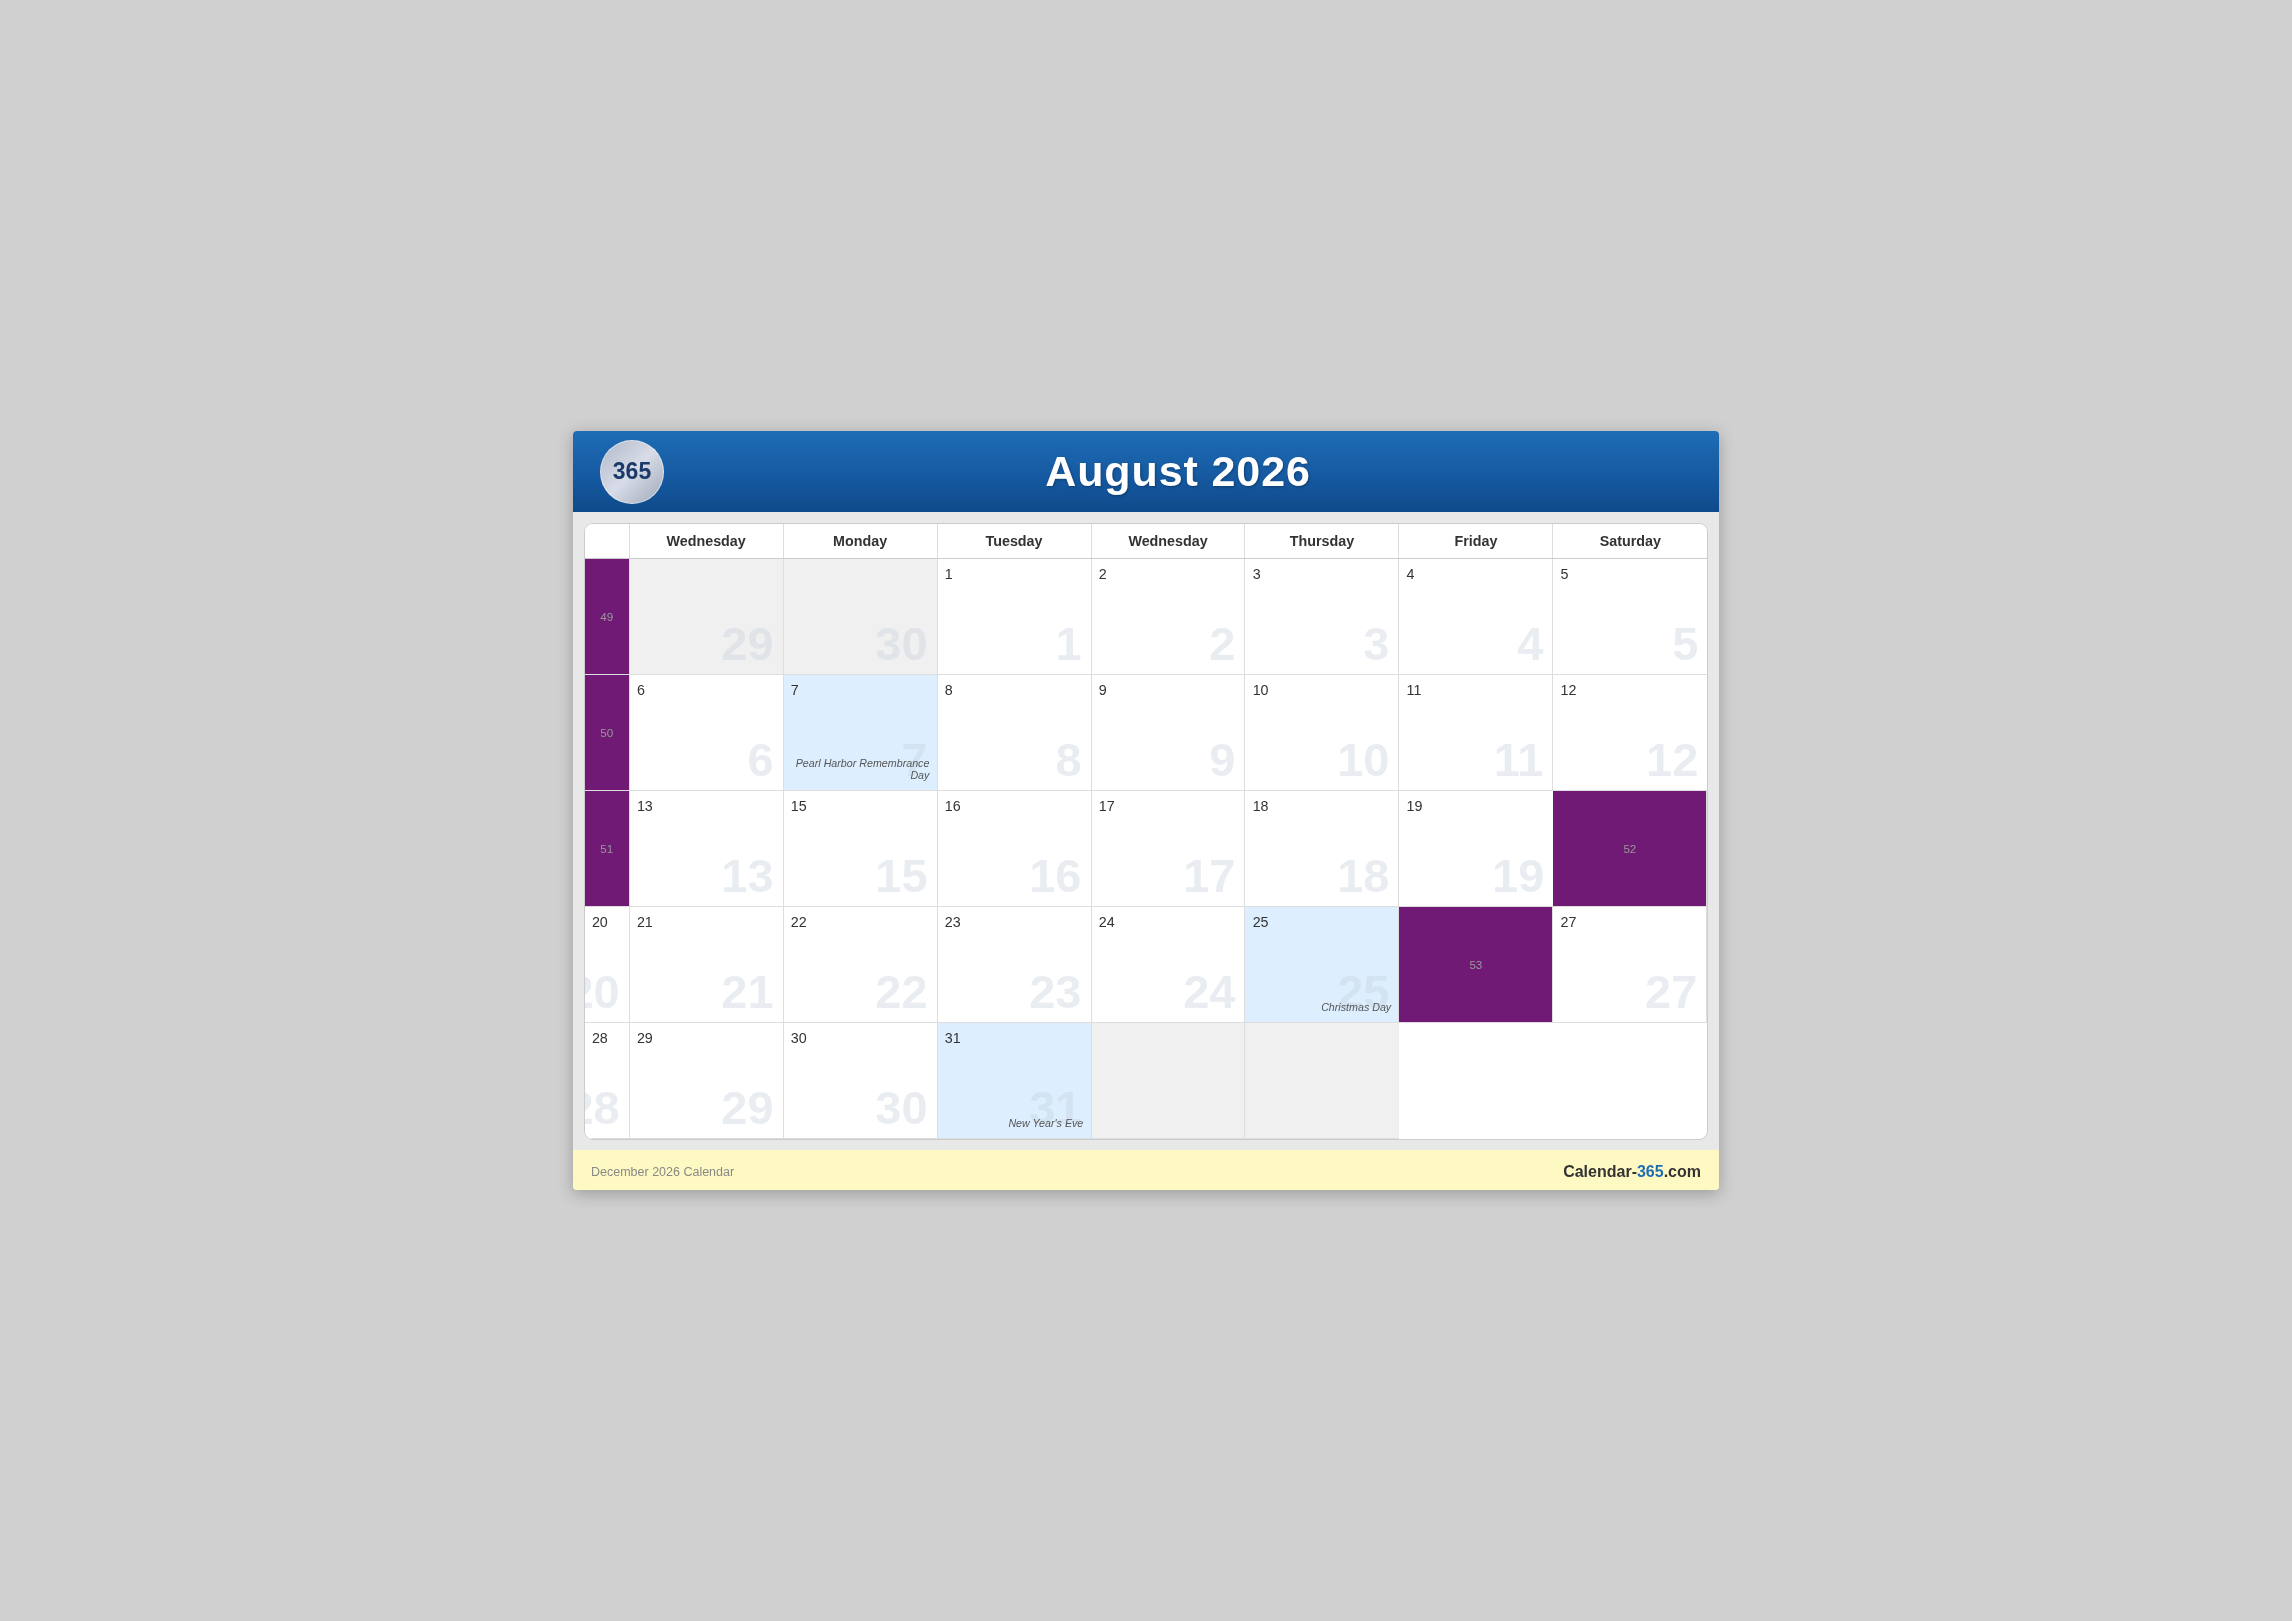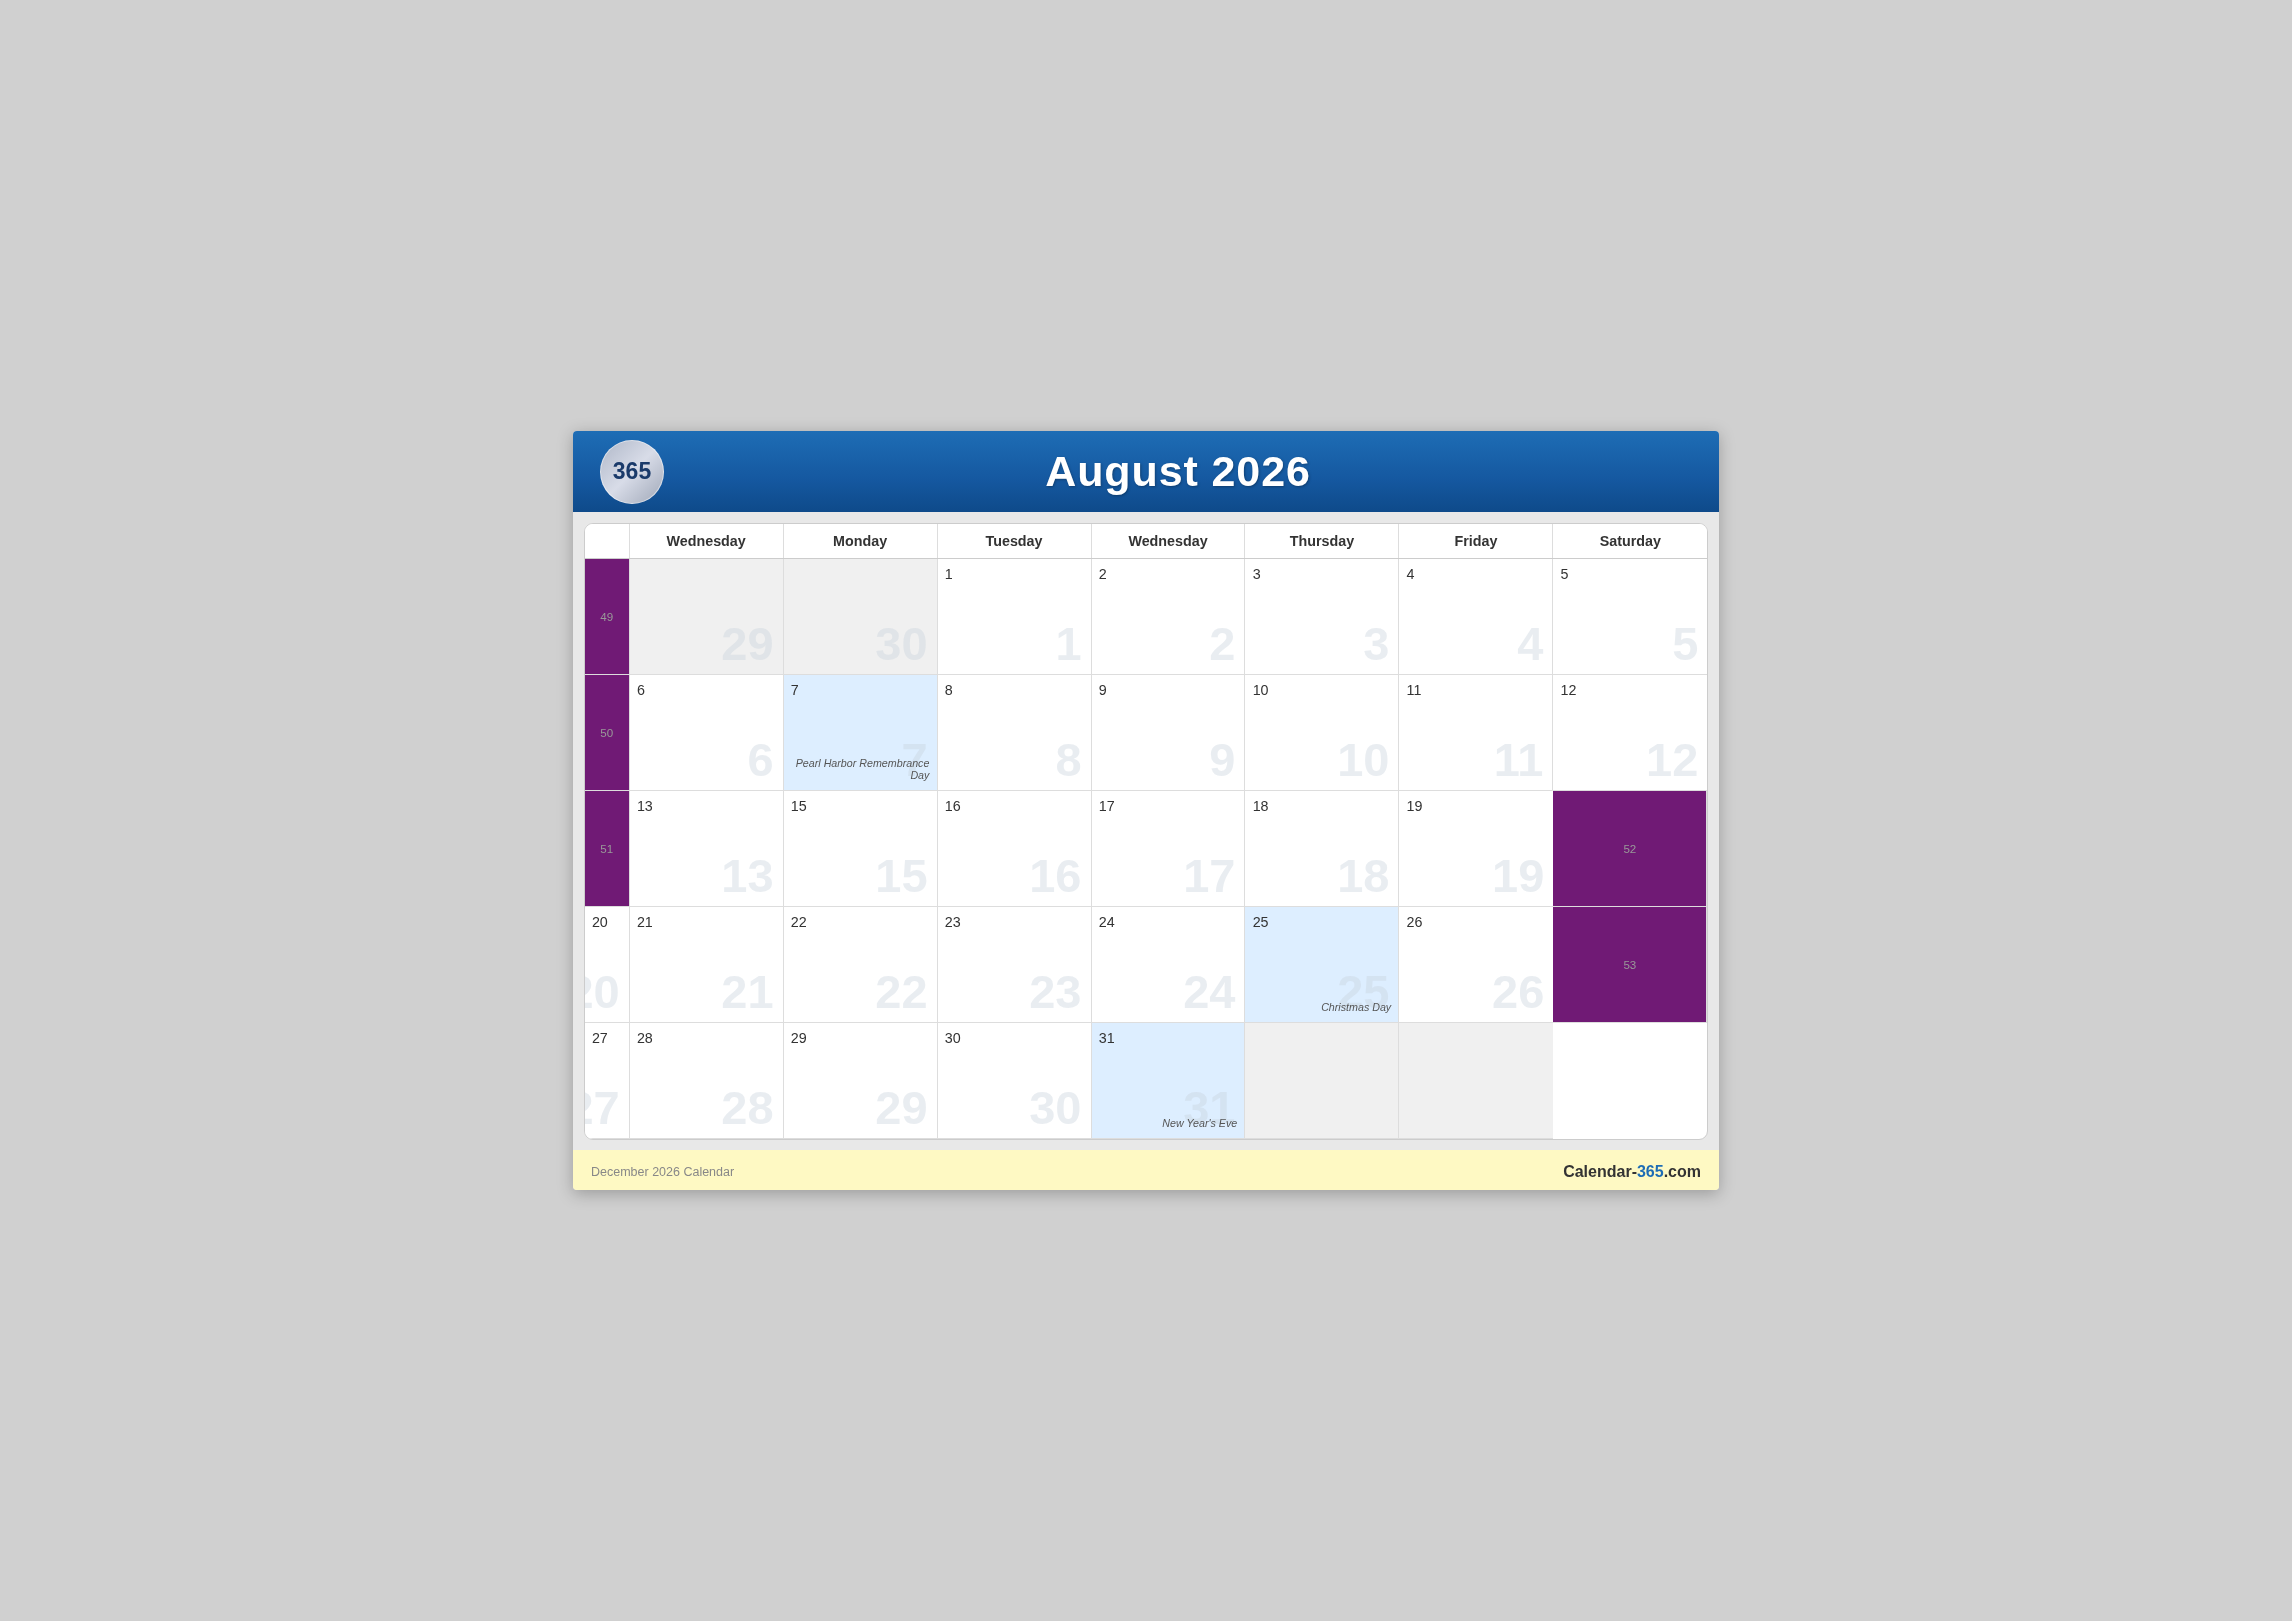--- a/index.html
+++ b/index.html
@@ -290,24 +290,20 @@
         </div>
         <div class="day-cell">
           <span class="day-number">24</span>
           <div class="watermark">24</div>
         </div>
         <div class="day-cell holiday">
           <span class="day-number">25</span>
           <div class="watermark">25</div>
           <div class="holiday-label">Christmas Day</div>
         </div>
-        <div class="day-cell" style="border-right: none;">
-          <span class="day-number">26</span>
-          <div class="watermark">26</div>
-        </div>
         <div class="week-num last-row">53</div>
         <div class="day-cell last-row">
           <span class="day-number">27</span>
           <div class="watermark">27</div>
         </div>
         <div class="day-cell last-row">
           <span class="day-number">28</span>
           <div class="watermark">28</div>
         </div>
         <div class="day-cell last-row">

